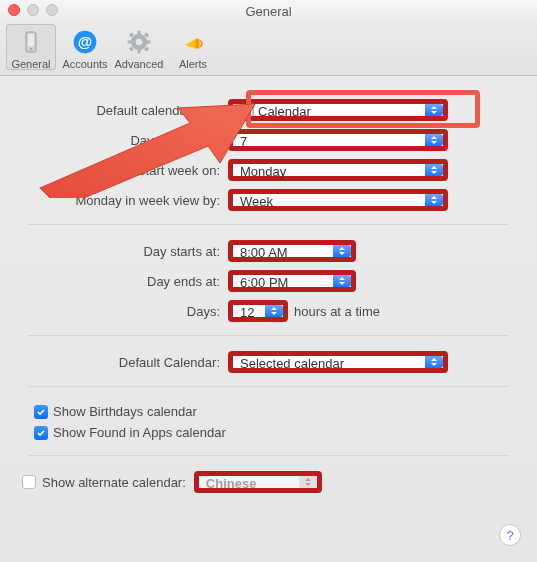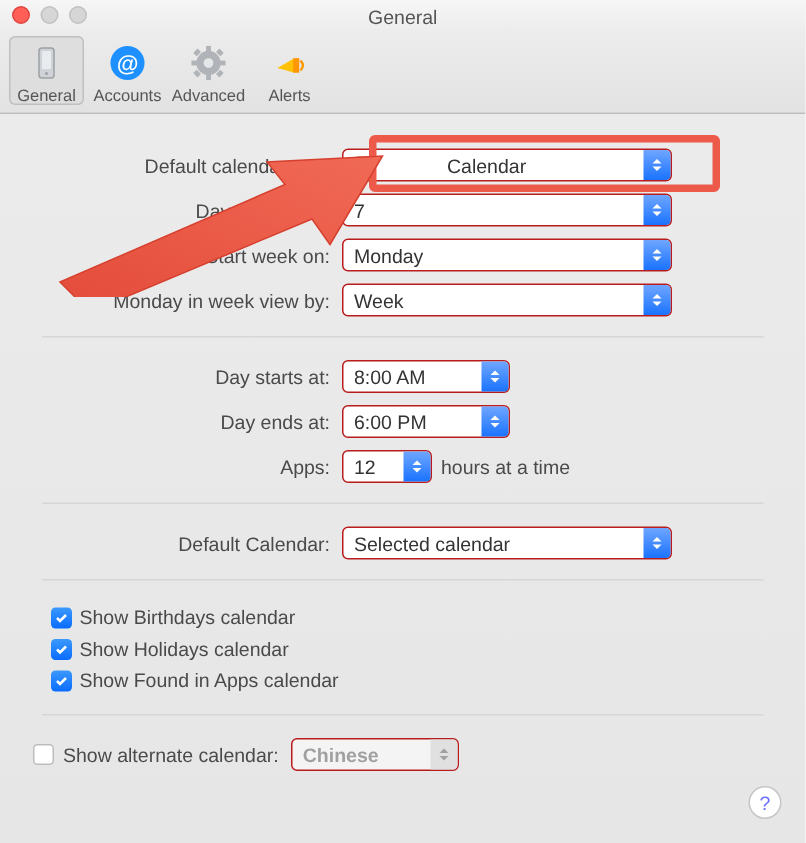--- a/index.html
+++ b/index.html
@@ -49,26 +49,26 @@
   .tab-icon { width: 30px; height: 30px; display:flex; align-items:center; justify-content:center; }
 
   
   .content {
     padding: 22px 28px 12px 28px;
   }
   .row { display: flex; align-items: center; margin-bottom: 6px; height: 24px; }
   .lbl { width: 200px; text-align: right; padding-right: 8px; color:#4a4a4a; }
   .sel {
     position: relative; background: #fff;
-    border: 1px solid #b91c1c; border-radius: 4px;
-    height: 22px; display: flex; align-items: center;
-    padding: 0 20px 0 7px; font-size: 13px; color:#333;gap:44px;
+    border: 5px solid #b91c1c; border-radius: 4px;
+    height: 22px; display: flex; 
+    padding: 0 20px 0 7px; font-size: 13px; color:#333;
   }
   .sel.w220 { width: 220px; }
-  .sel.w128 { width: 112px; }
+  .sel.w128 { width: 128px; }
   .sel.w40  { width: 60px; padding-right: 16px;}
   .sel.disabled { background: #f4f4f4; color:#a0a0a0;font-weight:bold; }
   .sel-caret {
     position: absolute; right: 0; top: 0; width: 18px; height: 100%;
     background: linear-gradient(#6fa6ff,#1a73ff);
     border-radius: 0 3px 3px 0;
     display:flex; flex-direction:column; align-items:center; justify-content:center;
   }
   .sel.disabled .sel-caret { background: #e0e0e0; }
   .sel-caret::before, .sel-caret::after {
@@ -228,21 +228,21 @@
 
   <div class="row">
     <div class="lbl">Day ends at:</div>
     <div class="sel w128">
       <span>6:00 PM</span>
       <span class="sel-caret"></span>
     </div>
   </div>
 
   <div class="row">
-    <div class="lbl">Apps:</div>
+    <div class="lbl">Days:</div>
     <div class="sel w40">
       <span>12</span>
       <span class="sel-caret"></span>
     </div>
     <span class="tail-text">hours at a time</span>
   </div>
 
   <hr class="div">
 
   <div class="row">
@@ -255,28 +255,20 @@
 
   <hr class="div">
 
   <div class="cb-row">
     <span class="cb checked">
       <svg viewBox="0 0 10 10">
           <polyline points="2,5 4,7 8,3" fill="none" stroke="#fff" stroke-width="1.7"></polyline>
         </svg>
     </span>
     <span>Show Birthdays calendar</span>
-  </div>
-  <div class="cb-row">
-    <span class="cb checked">
-      <svg viewBox="0 0 10 10">
-          <polyline points="2,5 4,7 8,3" fill="none" stroke="#fff" stroke-width="1.7"></polyline>
-        </svg>
-    </span>
-    <span>Show Holidays calendar</span>
   </div>
   <div class="cb-row">
     <span class="cb checked">
       <svg viewBox="0 0 10 10">
           <polyline points="2,5 4,7 8,3" fill="none" stroke="#fff" stroke-width="1.7"></polyline>
         </svg>
     </span>
     <span>Show Found in Apps calendar</span>
   </div>
 

